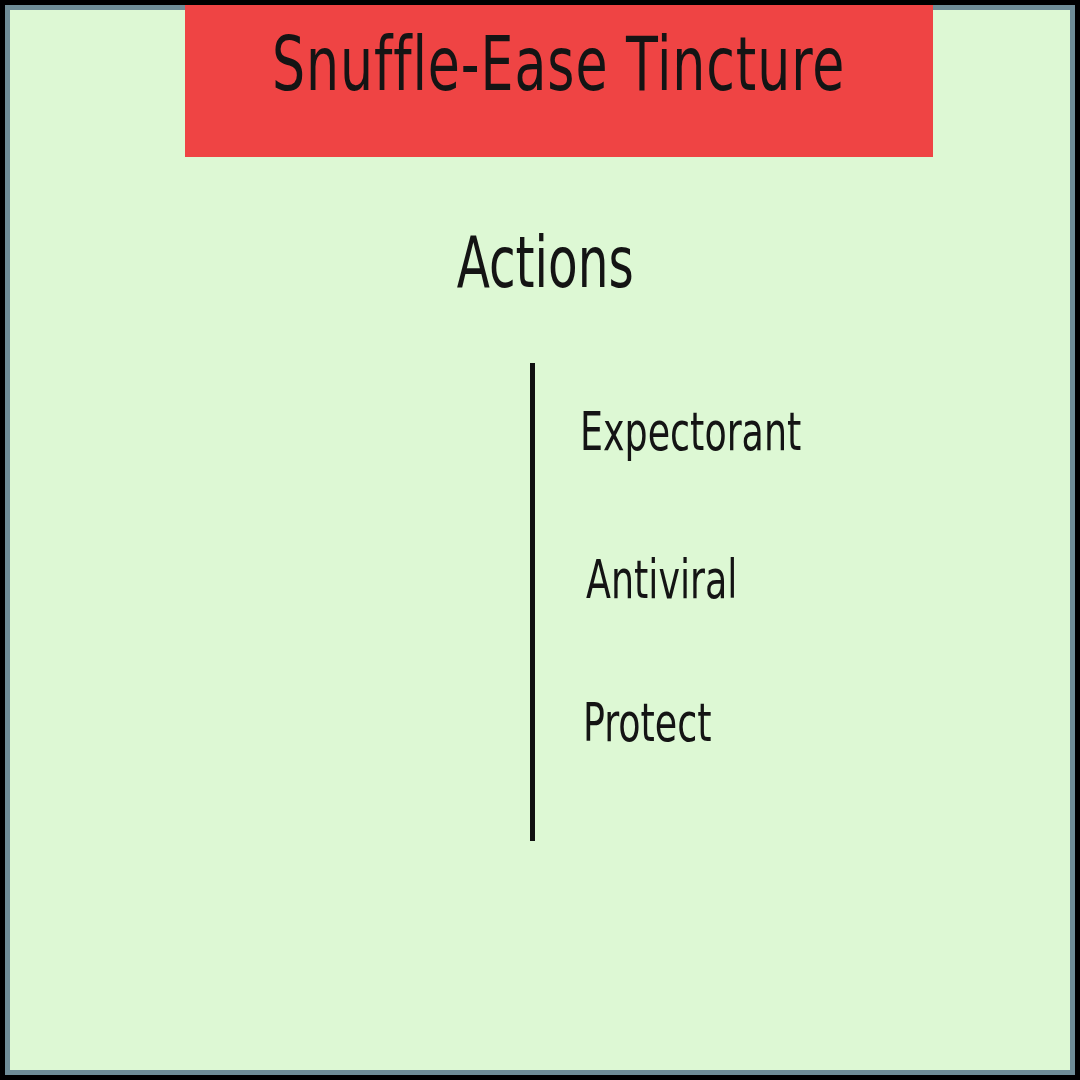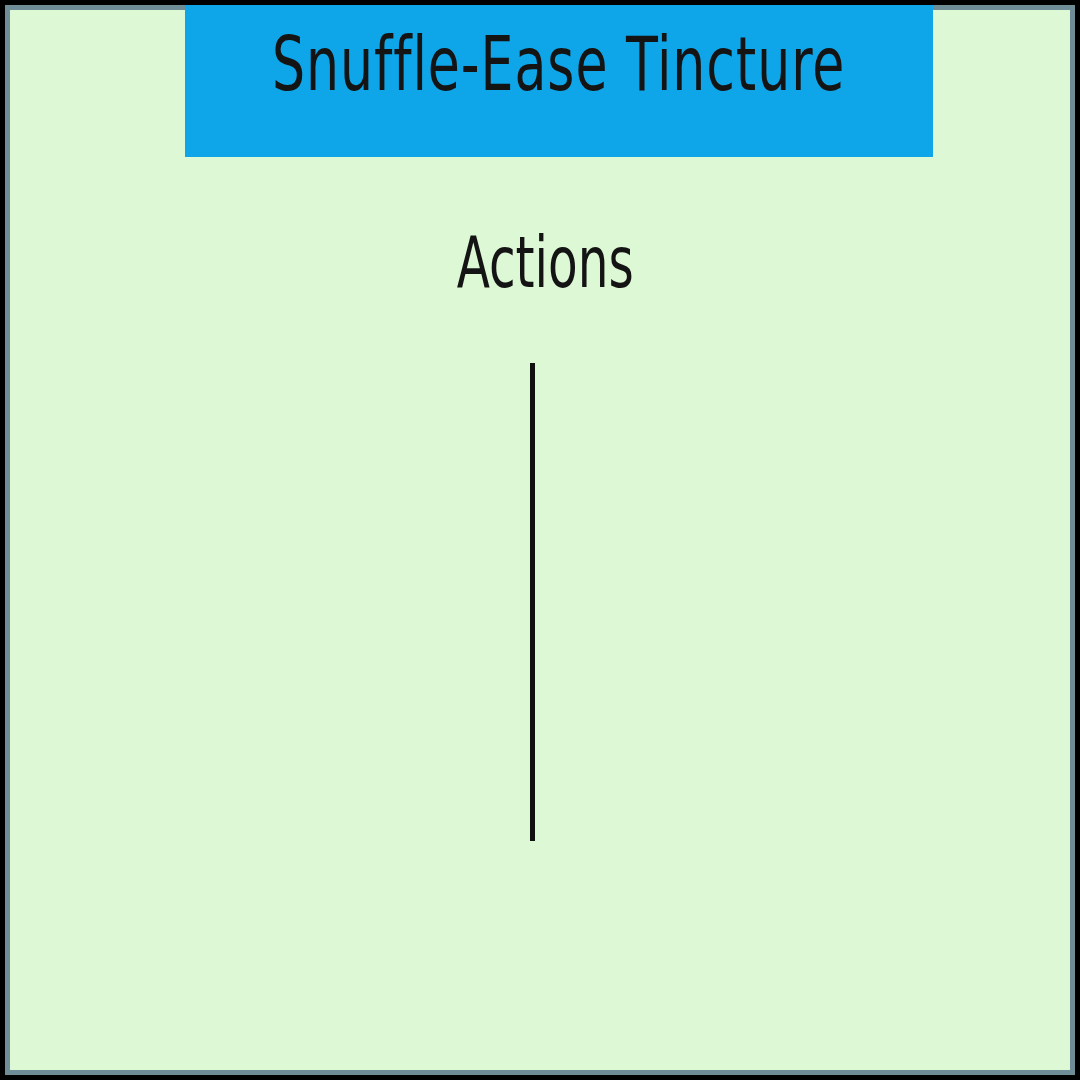--- a/index.html
+++ b/index.html
@@ -32,21 +32,21 @@
     pointer-events: none;
   }
 
   
   #title-banner {
     position: absolute;
     left: 180px;
     top: 0px;
     width: 748px;
     height: 152px;
-    background: #0ea5e9;
+    background: #ef4444;
     display: flex;
     align-items: flex-start;
     justify-content: center;
     padding-top: 22px;
     box-sizing: border-box;
   }
   #title-text {
     font-family: "DejaVu Sans Condensed", "Liberation Sans Narrow", "DejaVu Sans", sans-serif;
     font-size: 63px;
     line-height: 1.0;
@@ -129,16 +129,21 @@
 
   <div id="section-heading">
     <span id="section-heading-text">Actions</span>
   </div>
 
   <div id="actions-area">
 
     <div id="divider"></div>
 
 
+    <div id="column-right" class="action-column">
+      <div class="action-item row-0">Expectorant</div>
+      <div class="action-item row-1">Antiviral</div>
+      <div class="action-item row-2">Protect</div>
+    </div>
 
   </div>
 
 </div>
 
 </body></html>

